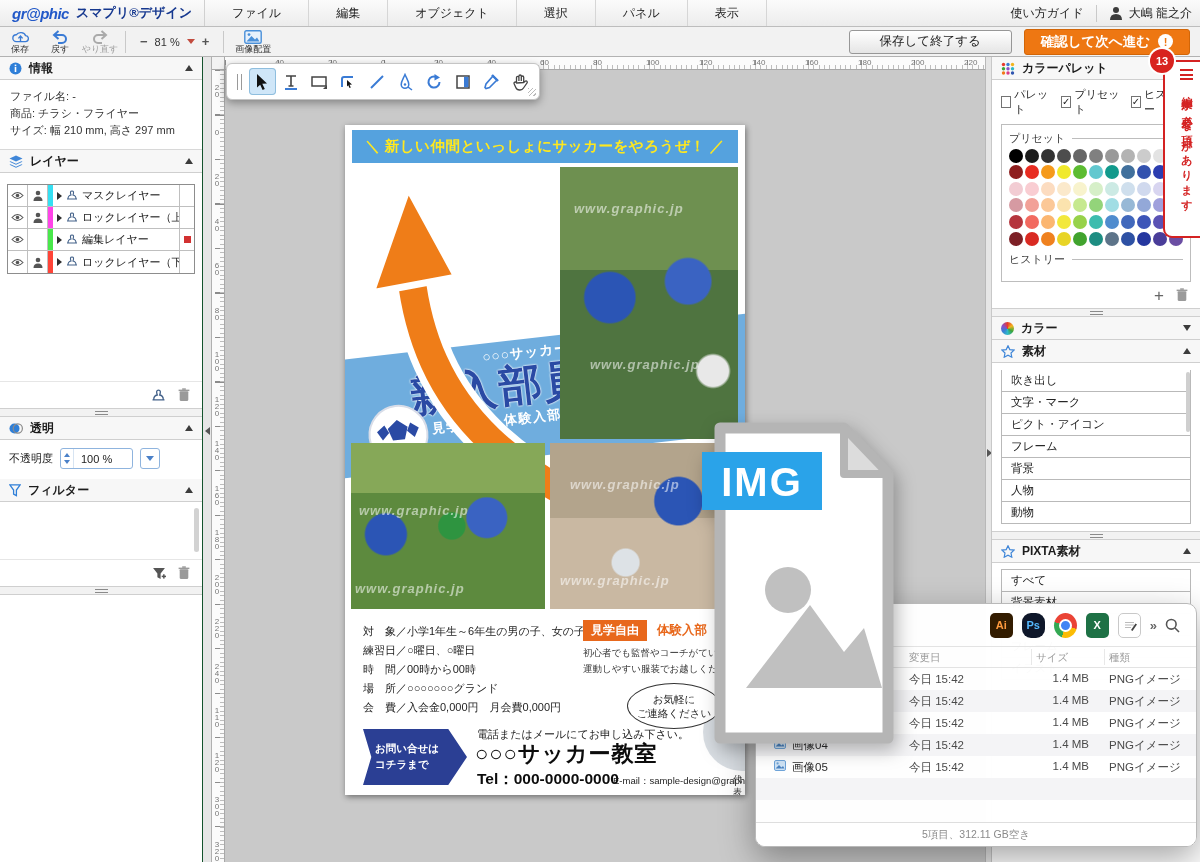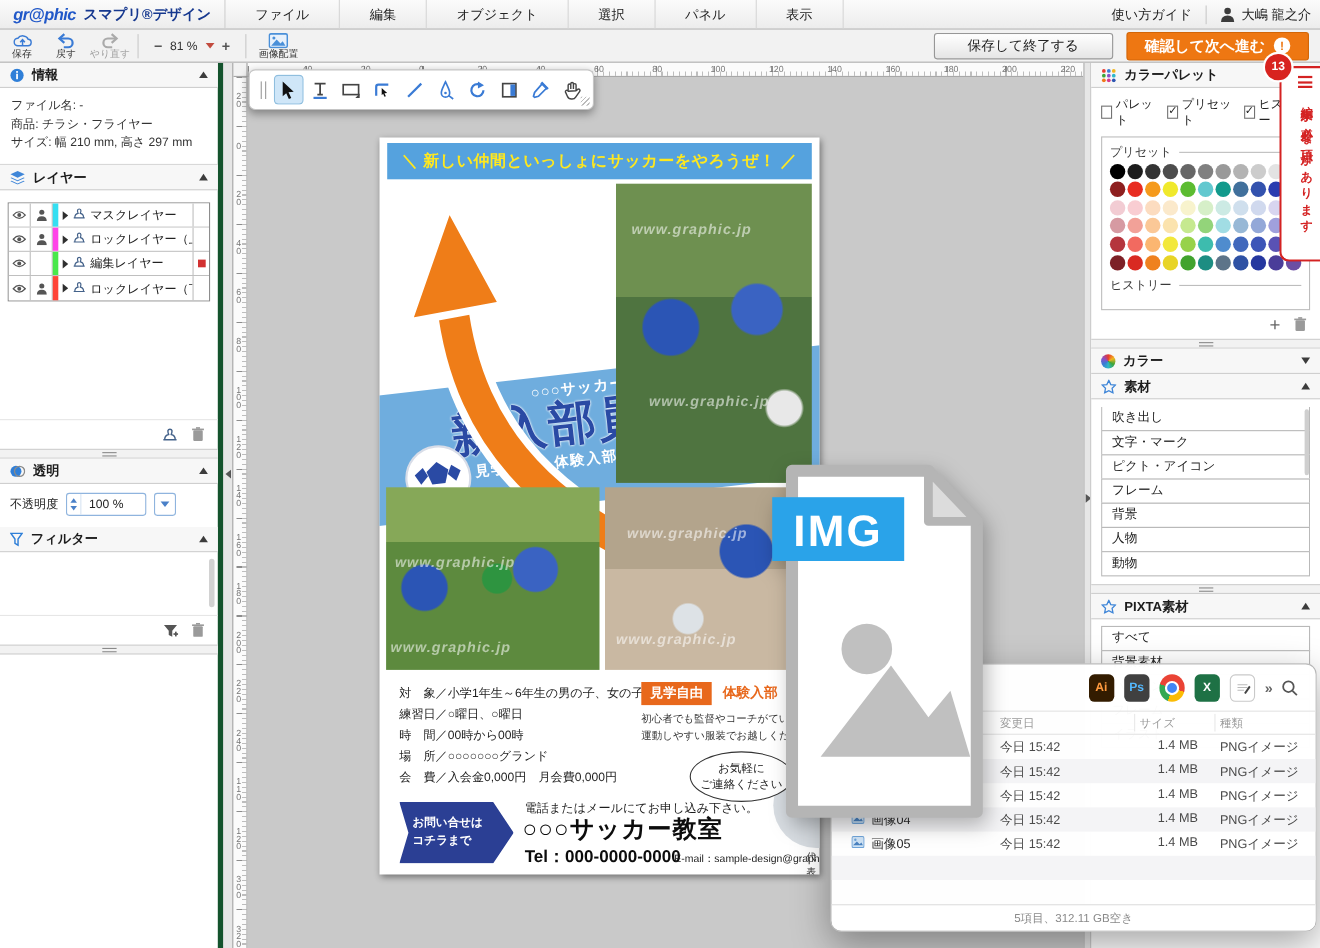--- a/index.html
+++ b/index.html
@@ -23,21 +23,21 @@
 .tb-sep{width:1px;height:22px;background:#c9c9c9;margin:0 5px;}
 .zoom-ctrl{display:flex;align-items:center;gap:7px;padding:0 9px;font-size:11px;color:#333;}
 .zoom-sign{font-size:13px;color:#555;font-weight:bold;}
 .zoom-caret{width:0;height:0;border-left:4px solid transparent;border-right:4px solid transparent;border-top:5px solid #c24b3e;}
 .right-btns{margin-left:auto;display:flex;align-items:center;gap:12px;padding-right:10px;justify-content:center;}
 .btn-secondary{height:24px;padding:0 30px;background:linear-gradient(#ffffff,#e5e5e5);border:1px solid #979797;border-radius:3px;font-size:12.5px;color:#222;display:flex;align-items:center;}
 .btn-primary{height:26px;padding:0 16px;background:#ee7712;border:1px solid #d26608;border-radius:3px;color:#fff;font-weight:bold;font-size:13.5px;display:flex;align-items:center;gap:8px;}
 .excl{width:15px;height:15px;border-radius:50%;background:#fff;color:#ee7712;font-weight:bold;font-size:11px;display:flex;align-items:center;justify-content:center;}
 
 
-.left-sidebar{position:absolute;top:57px;left:0;width:203px;bottom:0;background:#fff;border-right:5px solid #14532d;z-index:15;}
+.left-sidebar{position:absolute;top:57px;left:0;width:203px;bottom:0;background:#fff;border-right:1px solid #14532d;z-index:15;}
 .left-gutter{position:absolute;top:57px;left:203px;width:9px;bottom:0;background:#e6e6e6;border-right:1px solid #b0b0b0;z-index:15;}
 .right-gutter{position:absolute;top:57px;left:985px;width:6px;bottom:0;background:#e6e6e6;border-left:1px solid #b8b8b8;z-index:15;}
 .right-sidebar{position:absolute;top:57px;left:991px;width:209px;bottom:0;background:#fff;border-left:1px solid #c8c8c8;z-index:15;}
 .gut-arrow-l{position:absolute;left:2px;top:370px;width:0;height:0;border-top:4px solid transparent;border-bottom:4px solid transparent;border-right:5px solid #555;}
 .gut-arrow-r{position:absolute;left:1px;top:392px;width:0;height:0;border-top:4px solid transparent;border-bottom:4px solid transparent;border-left:5px solid #555;}
 
 .phead{height:23px;display:flex;align-items:center;gap:7px;padding:0 9px;background:#f7f7f7;border-bottom:1px solid #cfcfcf;font-weight:bold;font-size:12px;color:#1c1c1c;}
 .tri-up{margin-left:auto;width:0;height:0;border-left:4.5px solid transparent;border-right:4.5px solid transparent;border-bottom:6px solid #3c3c3c;}
 .tri-down{margin-left:auto;width:0;height:0;border-left:4.5px solid transparent;border-right:4.5px solid transparent;border-top:6px solid #3c3c3c;}
 .info-body{padding:8px 10px 10px;font-size:11px;line-height:1.55;color:#333;border-bottom:1px solid #d8d8d8;}
@@ -148,21 +148,21 @@
 .contact-name{position:absolute;left:130px;top:614px;font-size:22px;font-weight:bold;color:#0c0c0c;letter-spacing:1px;z-index:7;white-space:nowrap;}
 .contact-tel{position:absolute;left:132px;top:644px;font-size:15.5px;font-weight:bold;color:#0c0c0c;z-index:7;white-space:nowrap;}
 .contact-mail{position:absolute;left:268px;top:650px;font-size:9.5px;color:#1d1d1d;z-index:7;white-space:nowrap;}
 .arrow-svg{position:absolute;left:0;top:0;width:400px;height:670px;z-index:5;pointer-events:none;}
 
 
 .finder{position:absolute;left:755px;top:603px;width:442px;height:244px;background:rgba(255,255,255,.98);border:1px solid #b9b9b9;border-radius:10px;box-shadow:0 12px 34px rgba(0,0,0,.35);z-index:40;overflow:hidden;}
 .fd-toolbar{height:42px;display:flex;align-items:center;justify-content:flex-end;gap:9px;padding:0 16px;}
 .app-ic{width:23px;height:25px;border-radius:5px;display:flex;align-items:center;justify-content:center;font-weight:bold;font-size:11px;flex:0 0 auto;}
 .ic-ai{background:#331c00;color:#ff9a3e;}
-.ic-ps{background:#404040;color:#54b9ff;}
+.ic-ps{background:#0f172a;color:#54b9ff;border-radius:9px;}
 .ic-chrome{border-radius:50%;background:conic-gradient(#ea4335 0 30%,#fbbc05 30% 55%,#34a853 55% 80%,#ea4335 80% 100%);position:relative;}
 .ic-chrome:after{content:"";width:9px;height:9px;border-radius:50%;background:#4285f4;border:2px solid #fff;}
 .ic-xl{background:#1e7145;color:#fff;}
 .ic-notes{background:#fff;border:1px solid #c9c9c9;}
 .fd-chev{color:#666;font-size:13px;font-weight:bold;letter-spacing:-1px;}
 .fd-header{height:22px;border-top:1px solid #e3e3e3;border-bottom:1px solid #e3e3e3;position:relative;font-size:10.5px;color:#9a9a9a;}
 .fd-header span{position:absolute;top:4px;}
 .fh-date{left:153px;}
 .fh-size{left:280px;}
 .fh-kind{left:353px;}

